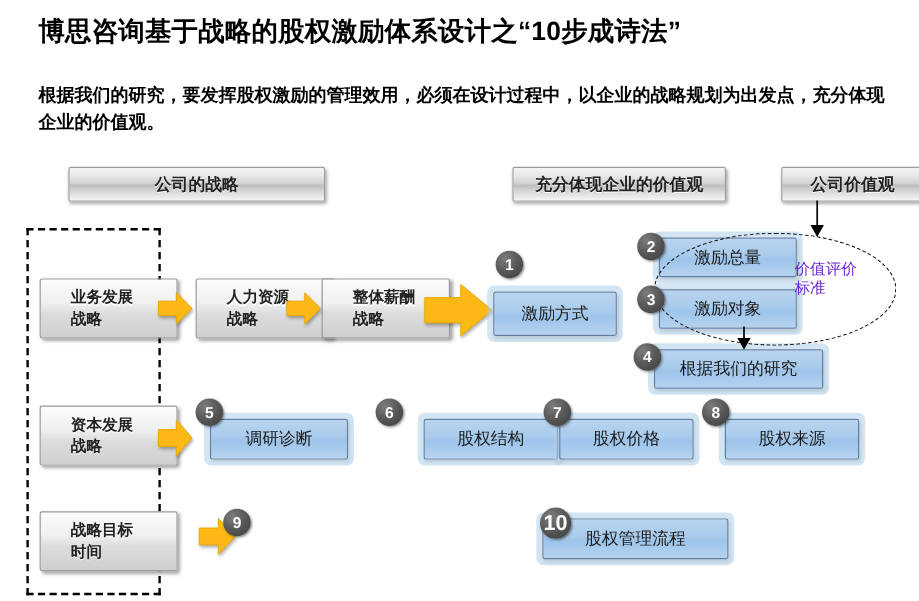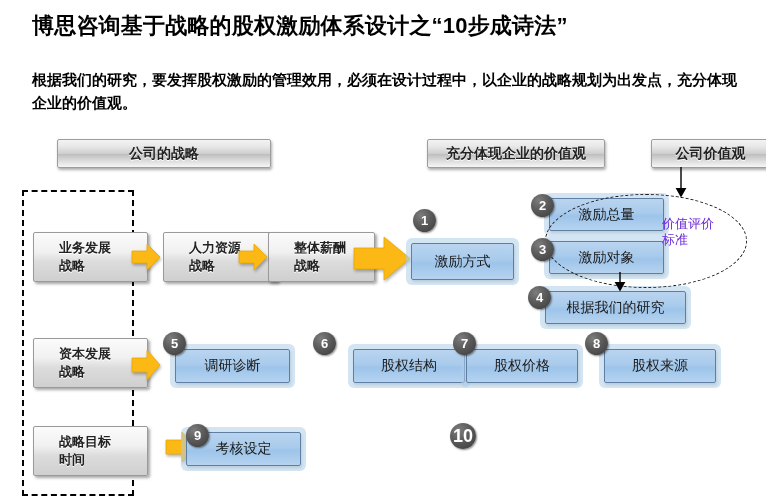--- a/index.html
+++ b/index.html
@@ -188,21 +188,21 @@
   </svg>
 
   <div class="bluebox" id="blue-1">激励方式</div>
   <div class="bluebox" id="blue-2">激励总量</div>
   <div class="bluebox" id="blue-3">激励对象</div>
   <div class="bluebox" id="blue-4">根据我们的研究</div>
   <div class="bluebox" id="blue-5">调研诊断</div>
   <div class="bluebox" id="blue-6">股权结构</div>
   <div class="bluebox" id="blue-8">股权来源</div>
   <div class="bluebox" id="blue-7">股权价格</div>
-  <div class="bluebox" id="blue-9">考核设定</div>
+  <div class="bluebox" id="blue-10">股权管理流程</div>
 
   <div class="numcircle" id="num-1">1</div>
   <div class="numcircle" id="num-2">2</div>
   <div class="numcircle" id="num-3">3</div>
   <div class="numcircle" id="num-4">4</div>
   <div class="numcircle" id="num-5">5</div>
   <div class="numcircle" id="num-6">6</div>
   <div class="numcircle" id="num-7">7</div>
   <div class="numcircle" id="num-8">8</div>
   <div class="numcircle" id="num-9">9</div>

